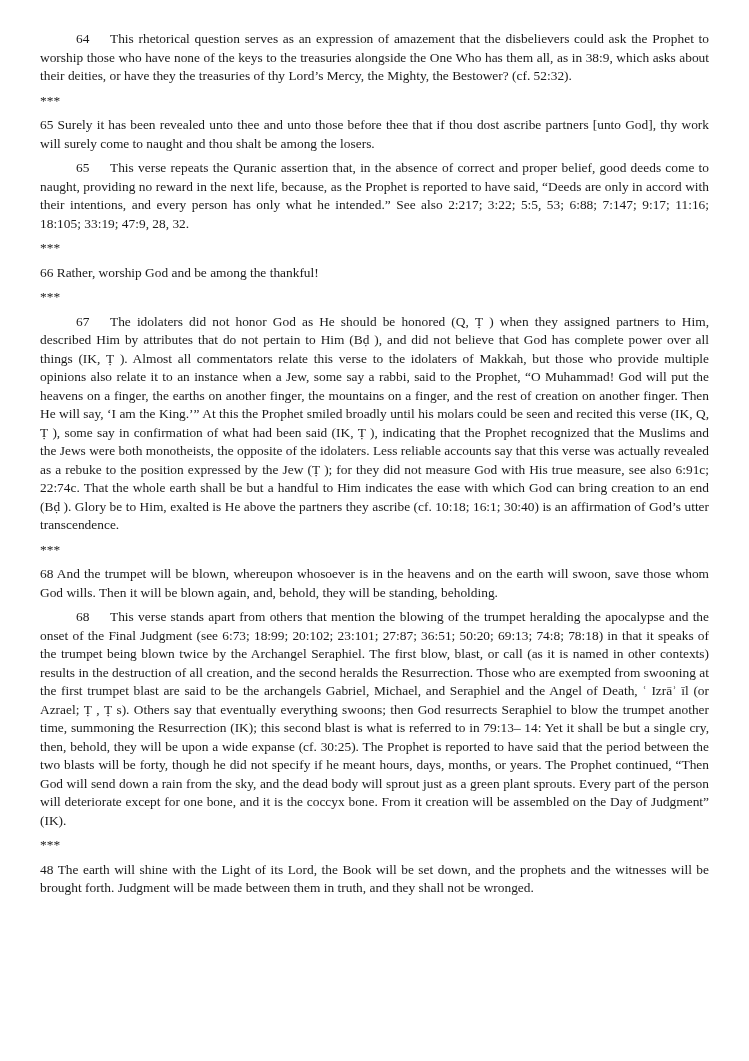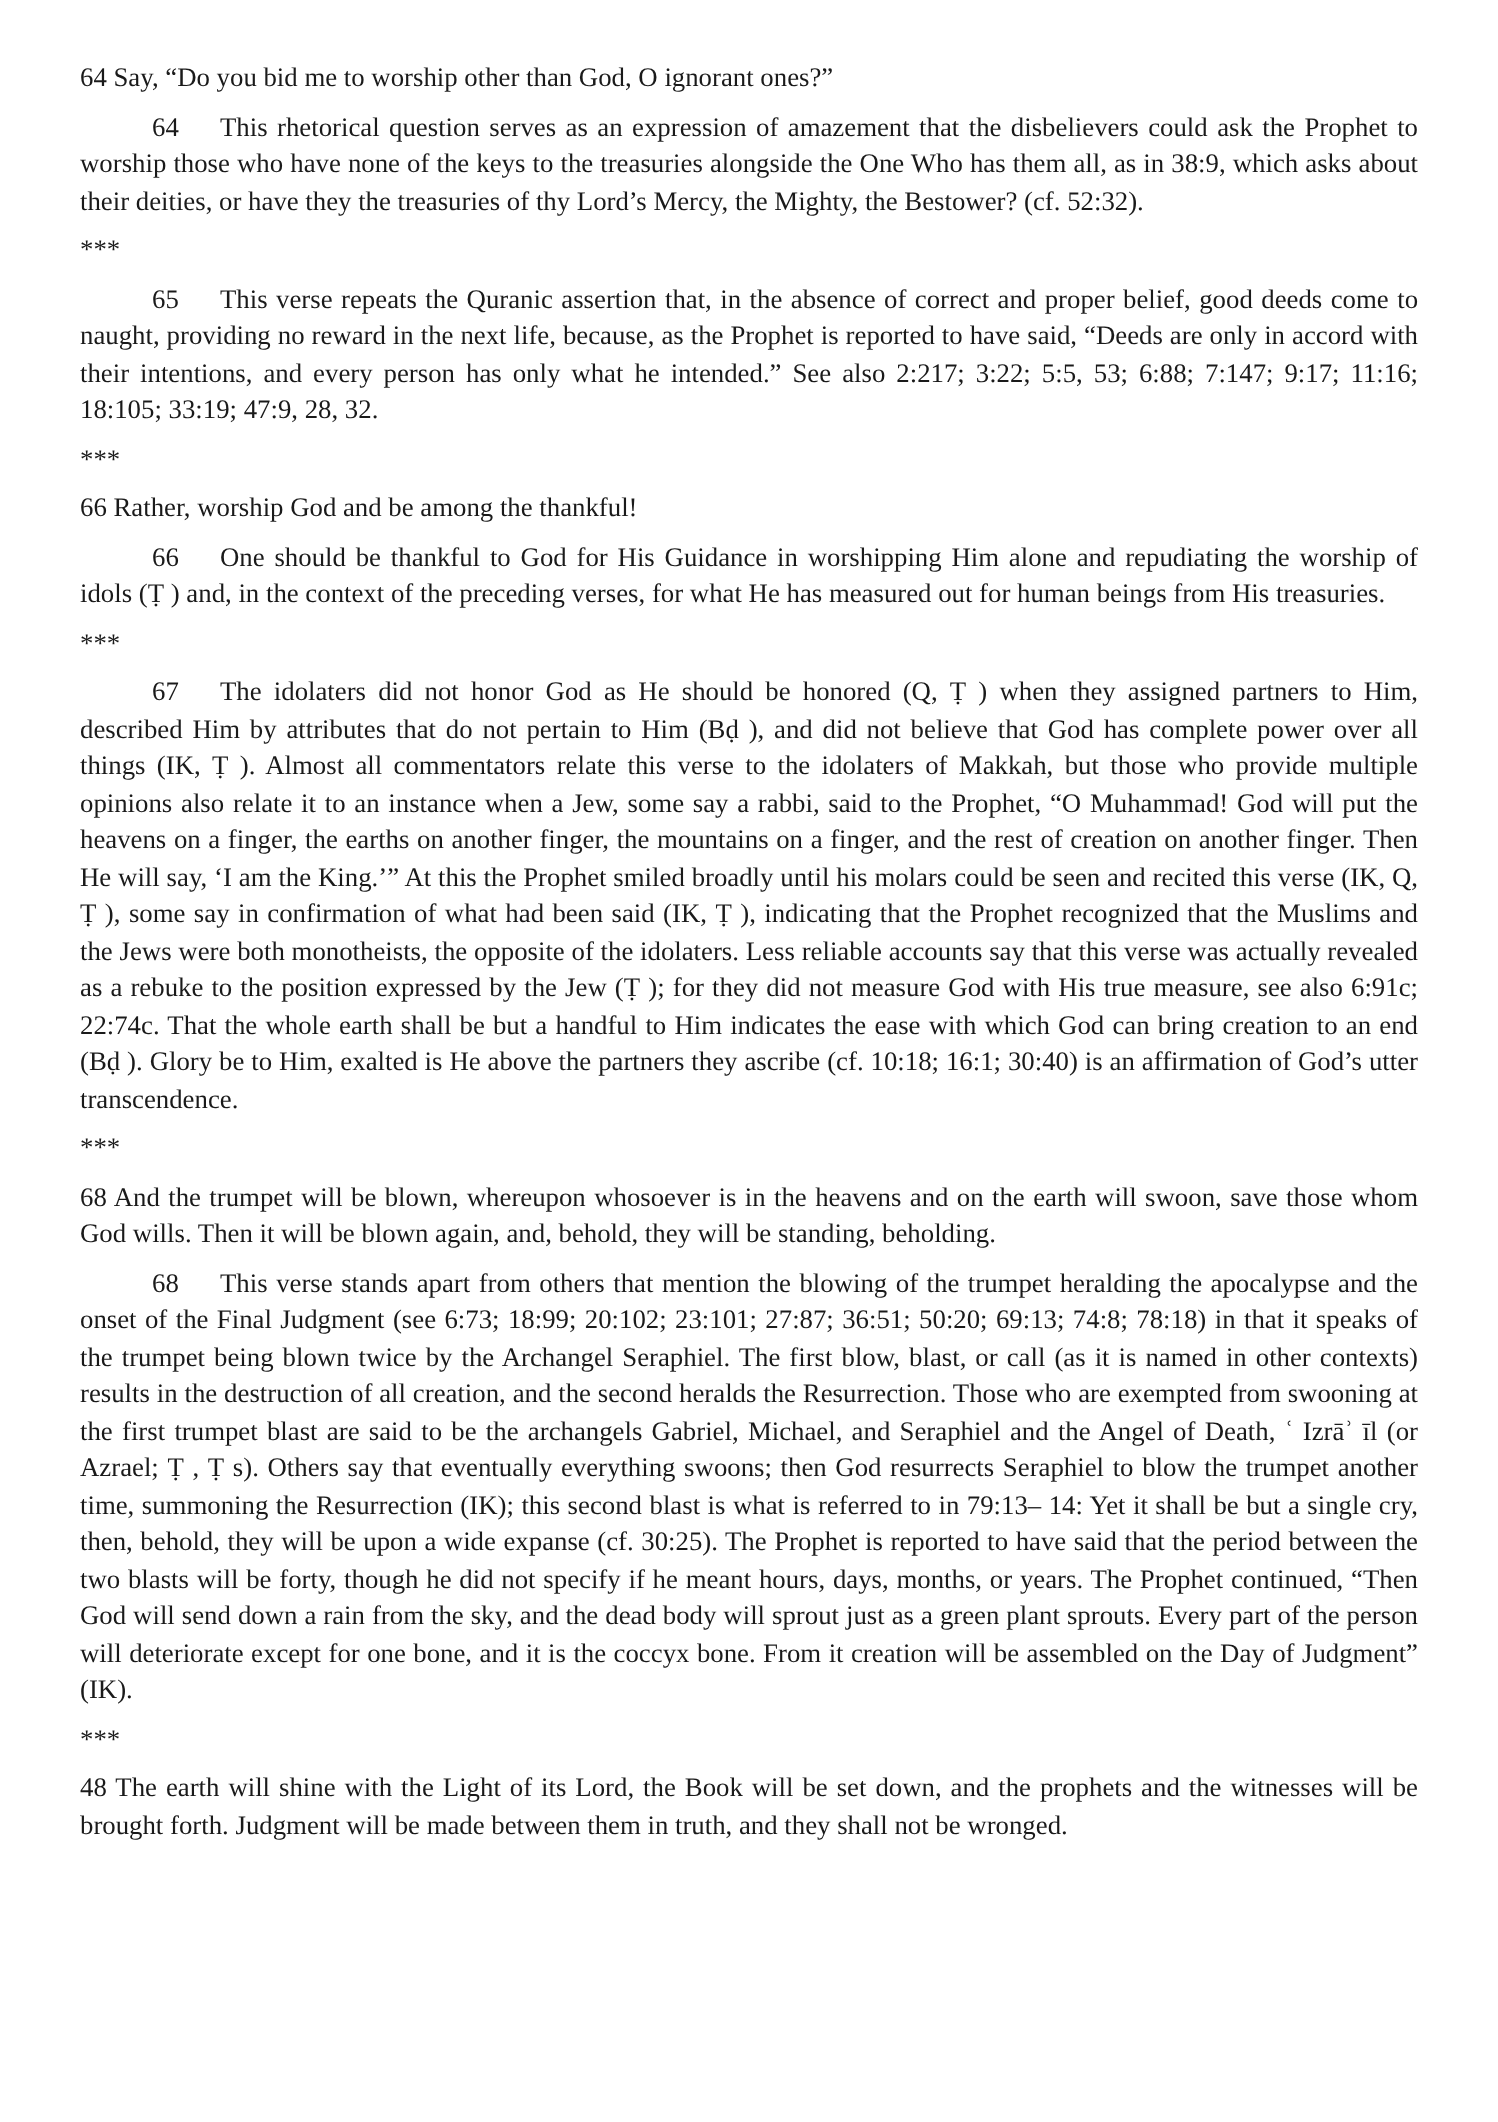--- a/index.html
+++ b/index.html
@@ -36,27 +36,26 @@
     margin-left: 36px;
   }
   .italic {
   }
 </style>
 </head>
 <body>
 
 <div class="page">
   <div id="content">
-      <p class="block"><span>64 Say, “Do you bid me to worship other than God, O ignorant ones?”</span></p>
       <p class="block"><span class="num">64</span><span>This rhetorical question serves as an expression of amazement that the disbelievers could ask the Prophet to worship those who have none of the keys to the treasuries alongside the One Who has them all, as in 38:9, which asks about their deities, </span><span class="italic">or have they the treasuries of thy Lord’s Mercy, the Mighty, the Bestower?</span><span> (cf. 52:32).</span></p>
       <p class="block sep"><span>***</span></p>
+      <p class="block"><span>65 Surely it has been revealed unto thee and unto those before thee that if thou dost ascribe partners [unto God], thy work will surely come to naught and thou shalt be among the losers.</span></p>
       <p class="block"><span class="num">65</span><span>This verse repeats the Quranic assertion that, in the absence of correct and proper belief, good deeds </span><span class="italic">come to naught,</span><span> providing no reward in the next life, because, as the Prophet is reported to have said, “Deeds are only in accord with their intentions, and every person has only what he intended.” See also 2:217; 3:22; 5:5, 53; 6:88; 7:147; 9:17; 11:16; 18:105; 33:19; 47:9, 28, 32.</span></p>
       <p class="block sep"><span>***</span></p>
       <p class="block"><span>66 Rather, worship God and be among the thankful!</span></p>
-      <p class="block"><span class="num">66</span><span>One should be thankful to God for His Guidance in worshipping Him alone and repudiating the worship of idols (Ṭ ) and, in the context of the preceding verses, for what He has measured out for human beings from His treasuries.</span></p>
       <p class="block sep"><span>***</span></p>
       <p class="block"><span class="num">67</span><span>The idolaters did not honor God as He should be honored (Q, Ṭ ) when they assigned partners to Him, described Him by attributes that do not pertain to Him (Bḍ ), and did not believe that God has complete power over all things (IK, Ṭ ). Almost all commentators relate this verse to the idolaters of Makkah, but those who provide multiple opinions also relate it to an instance when a Jew, some say a rabbi, said to the Prophet, “O Muhammad! God will put the heavens on a finger, the earths on another finger, the mountains on a finger, and the rest of creation on another finger. Then He will say, ‘I am the King.’” At this the Prophet smiled broadly until his molars could be seen and recited this verse (IK, Q, Ṭ ), some say in confirmation of what had been said (IK, Ṭ ), indicating that the Prophet recognized that the Muslims and the Jews were both monotheists, the opposite of the idolaters. Less reliable accounts say that this verse was actually revealed as a rebuke to the position expressed by the Jew (Ṭ ); for </span><span class="italic">they did not measure God with His true measure,</span><span> see also 6:91c; 22:74c. That </span><span class="italic">the whole earth shall be but a handful to Him</span><span> indicates the ease with which God can bring creation to an end (Bḍ ). </span><span class="italic">Glory be to Him, exalted is He above the partners they ascribe</span><span> (cf. 10:18; 16:1; 30:40) is an affirmation of God’s utter transcendence.</span></p>
       <p class="block sep"><span>***</span></p>
       <p class="block"><span>68 And the trumpet will be blown, whereupon whosoever is in the heavens and on the earth will swoon, save those whom God wills. Then it will be blown again, and, behold, they will be standing, beholding.</span></p>
       <p class="block"><span class="num">68</span><span>This verse stands apart from others that mention the blowing of the trumpet heralding the apocalypse and the onset of the Final Judgment (see 6:73; 18:99; 20:102; 23:101; 27:87; 36:51; 50:20; 69:13; 74:8; 78:18) in that it speaks of the trumpet being blown twice by the Archangel Seraphiel. The first blow, blast, or call (as it is named in other contexts) results in the destruction of all creation, and the second heralds the Resurrection. Those who are exempted from swooning at the first trumpet blast are said to be the archangels Gabriel, Michael, and Seraphiel and the Angel of Death, ʿ Izrāʾ īl (or Azrael; Ṭ , Ṭ s). Others say that eventually everything swoons; then God resurrects Seraphiel to blow the trumpet another time, summoning the Resurrection (IK); this second blast is what is referred to in 79:13– 14: </span><span class="italic">Yet it shall be but a single cry, then, behold, they will be upon a wide expanse</span><span> (cf. 30:25). The Prophet is reported to have said that the period between the two blasts will be forty, though he did not specify if he meant hours, days, months, or years. The Prophet continued, “Then God will send down a rain from the sky, and the dead body will sprout just as a green plant sprouts. Every part of the person will deteriorate except for one bone, and it is the coccyx bone. From it creation will be assembled on the Day of Judgment” (IK).</span></p>
       <p class="block sep"><span>***</span></p>
       <p class="block"><span>48 The earth will shine with the Light of its Lord, the Book will be set down, and the prophets and the witnesses will be brought forth. Judgment will be made between them in truth, and they shall not be wronged.</span></p>
     </div>
 </div>
 

